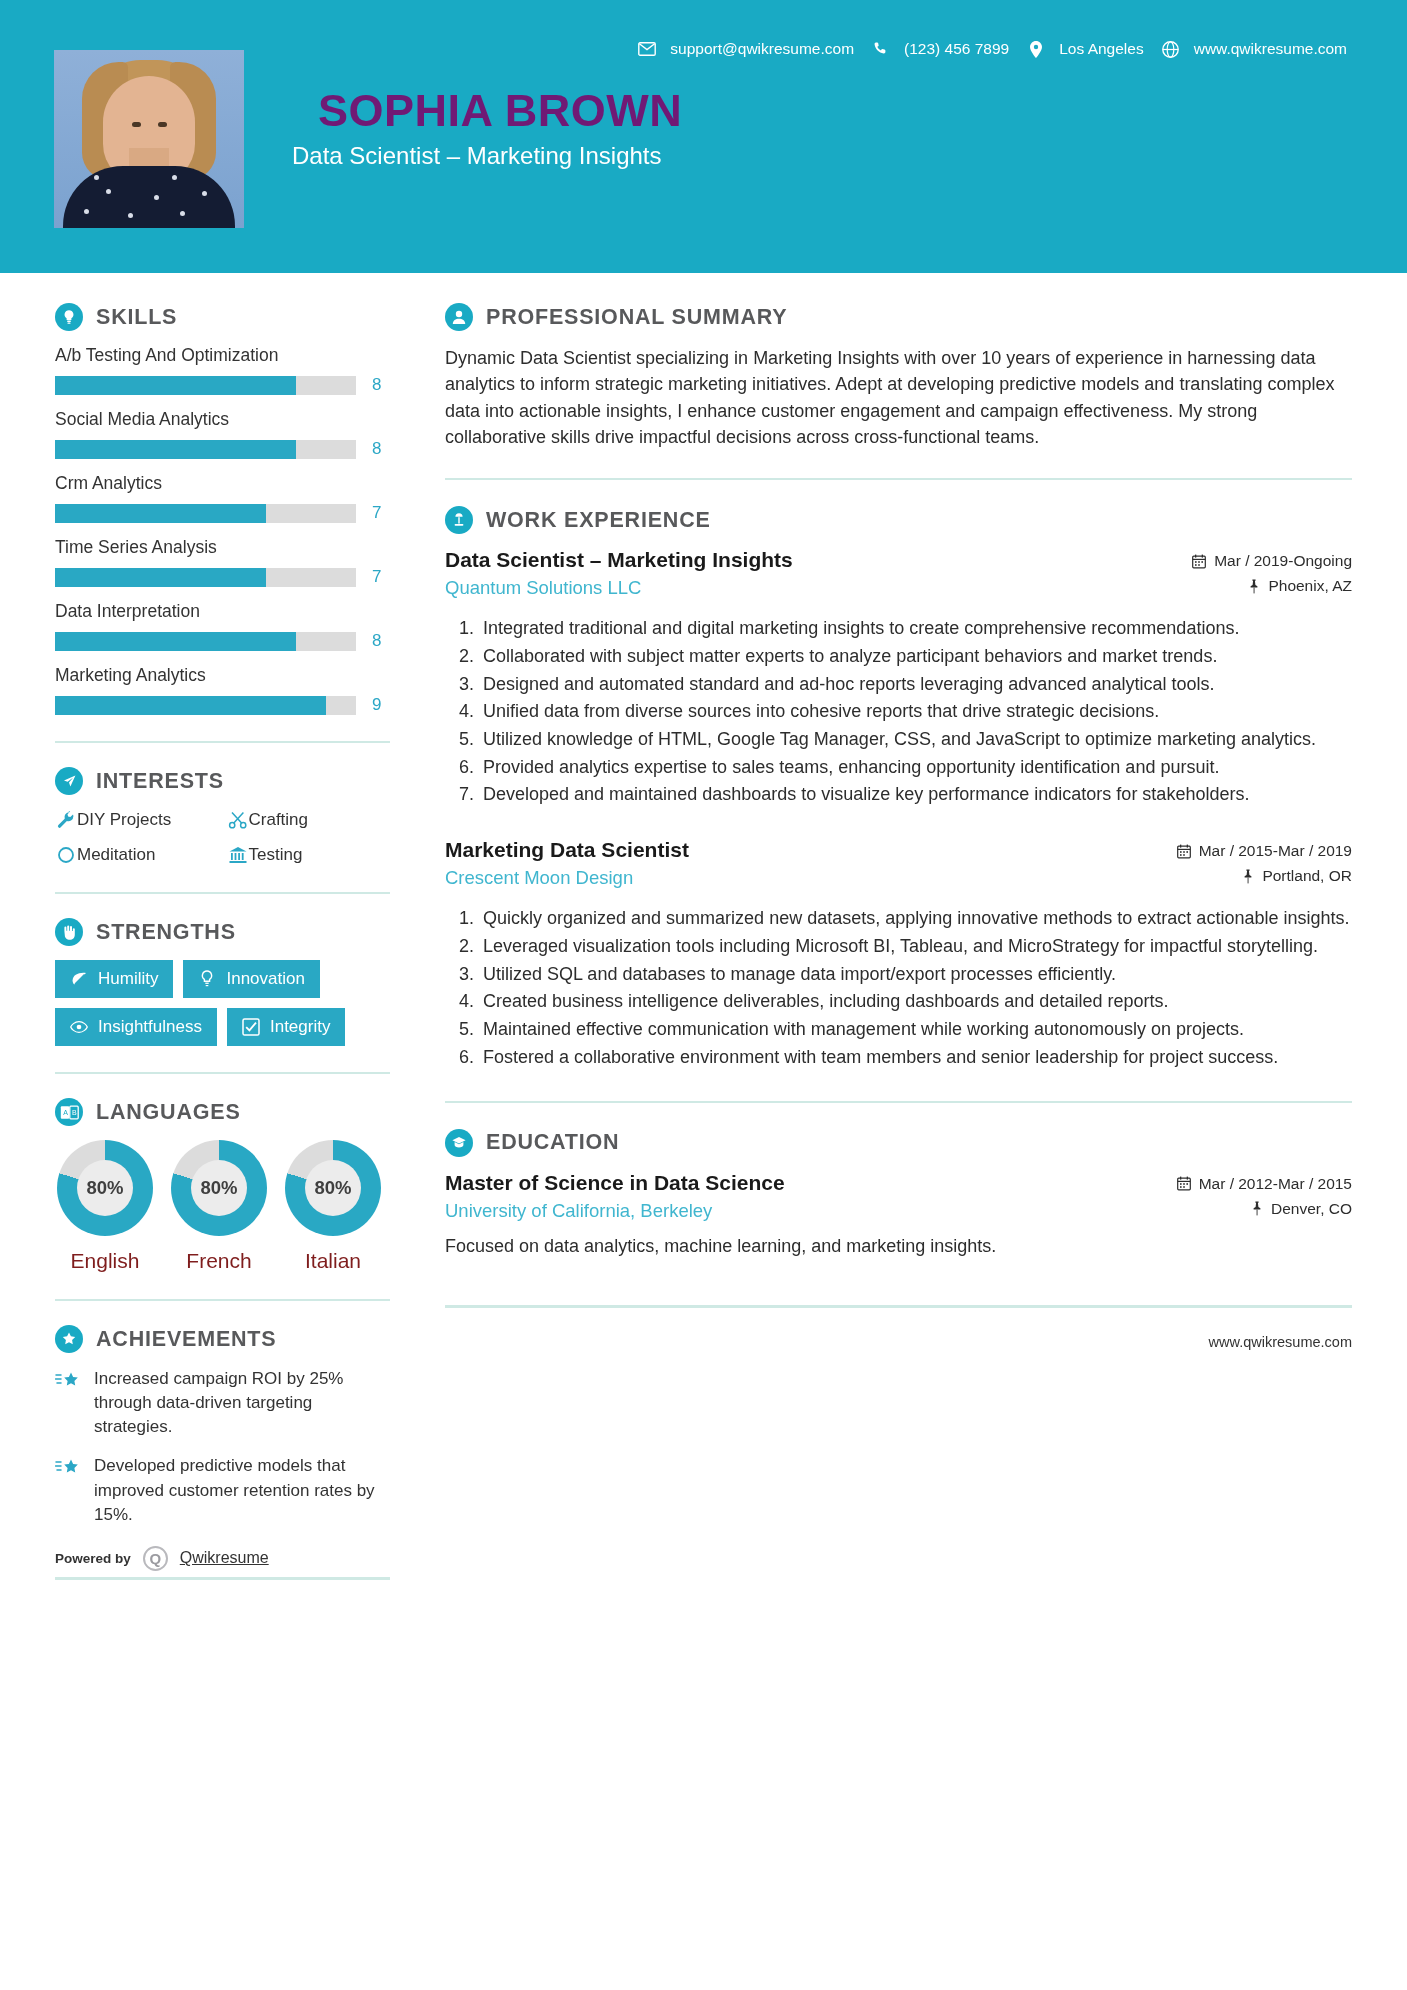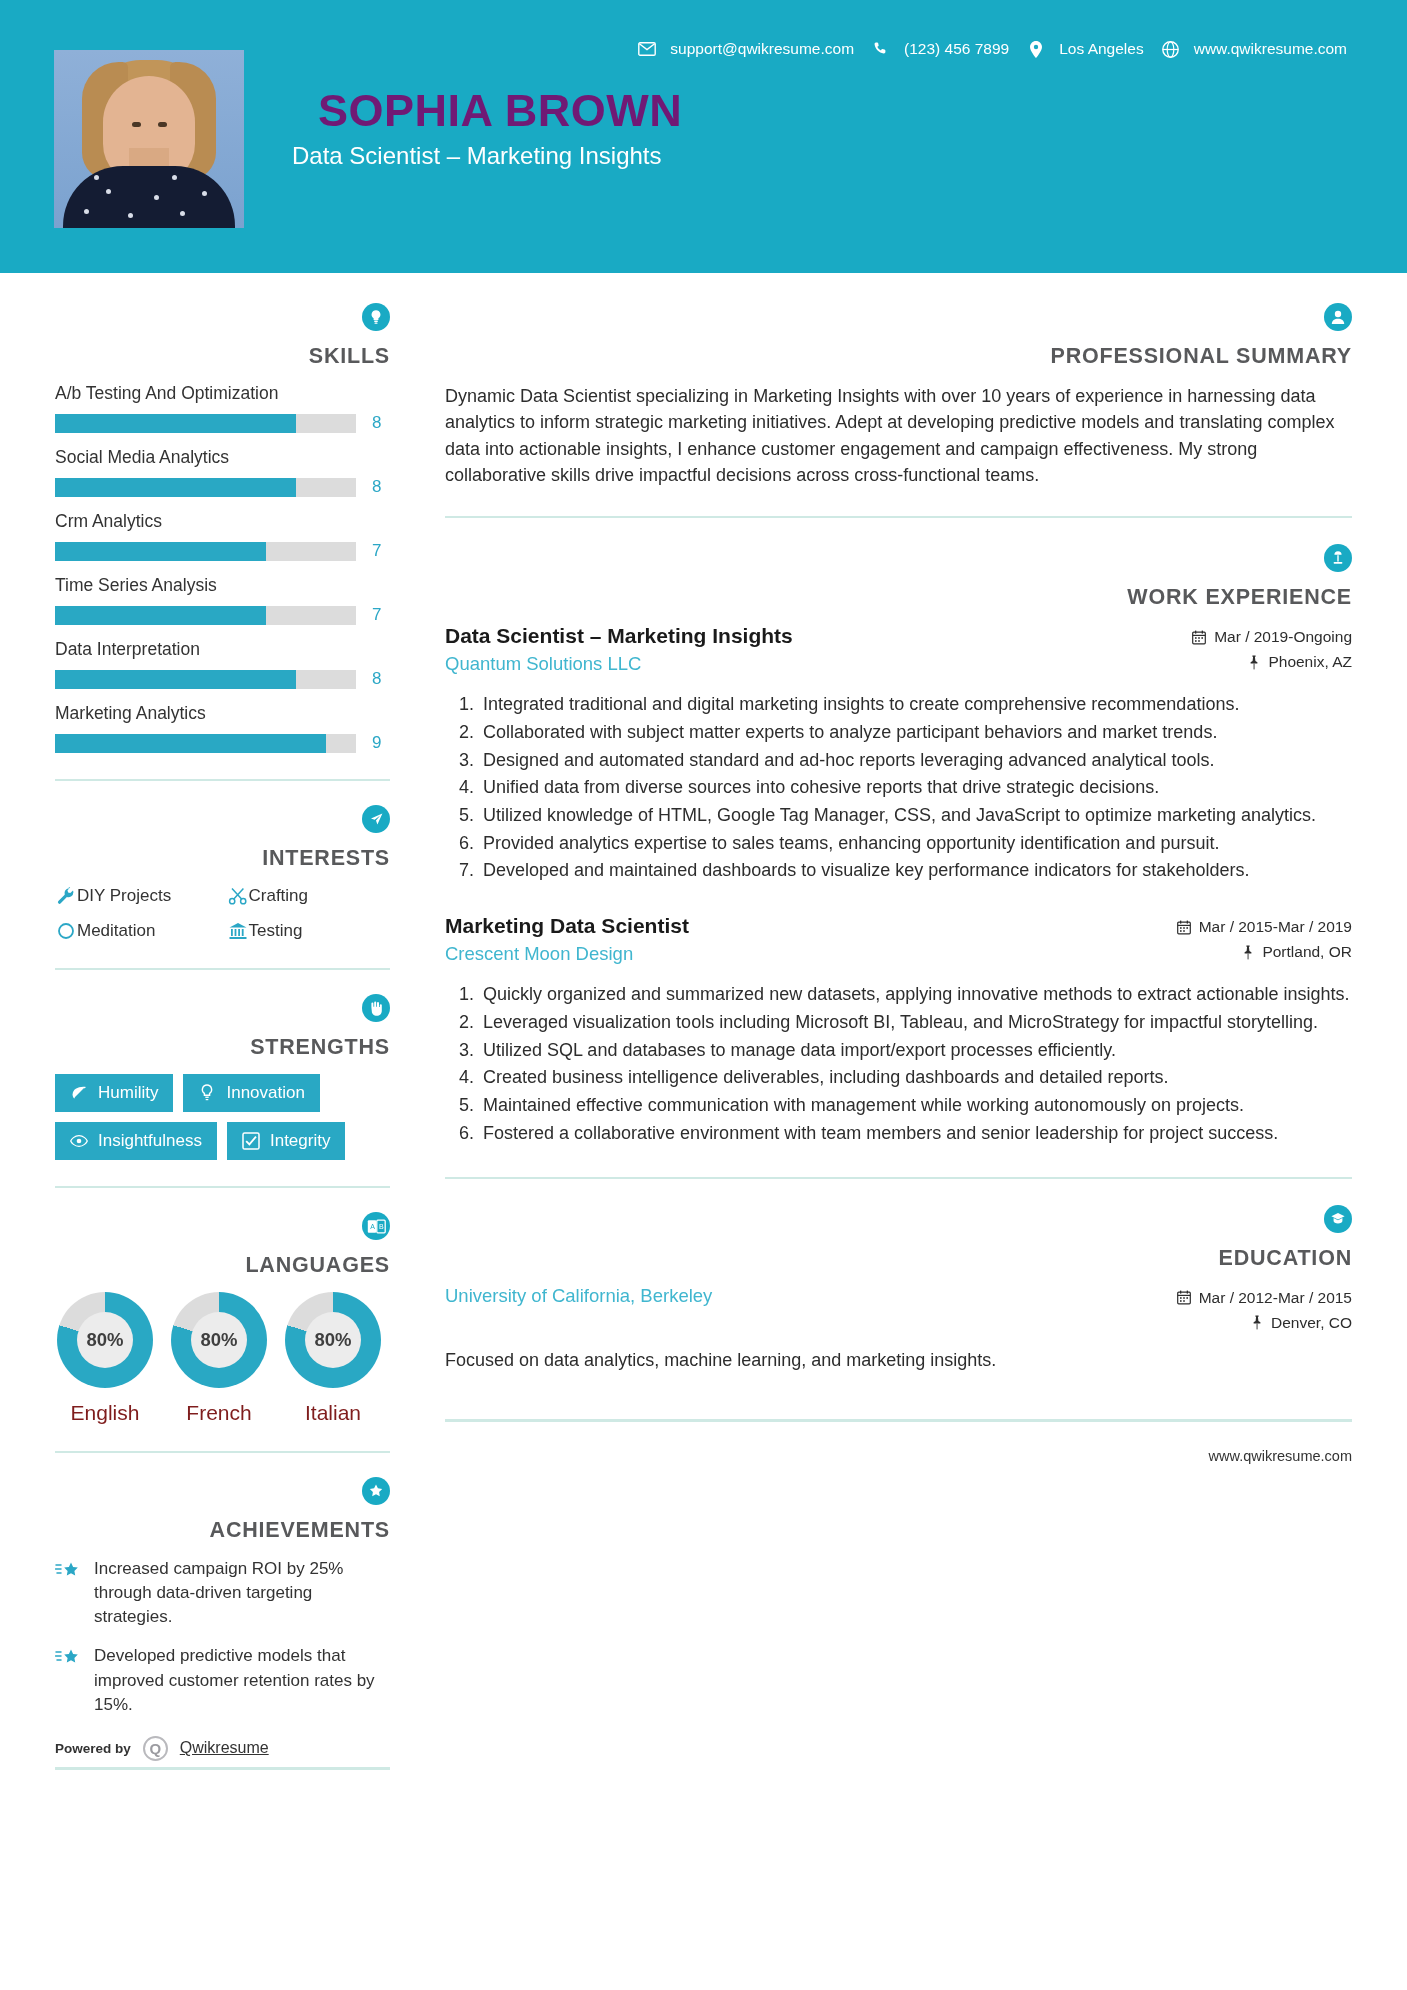--- a/index.html
+++ b/index.html
@@ -130,24 +130,23 @@
     flex: 0 0 420px;
     padding: 30px 30px 0 55px;
   }
   .right {
     flex: 1;
     padding: 30px 55px 0 25px;
   }
 
   .sec-head {
     display: flex;
-    align-items: flex-end;
+    align-items: center;
     gap: 13px;
     margin-bottom: 14px;
-    flex-direction: column;
   }
   .sec-ico {
     width: 28px; height: 28px; flex: 0 0 28px;
     border-radius: 50%;
     background: #19aac4;
     display: flex; align-items: center; justify-content: center;
   }
   .sec-ico svg { display: block; }
   .sec-title {
     font-size: 21.5px;
@@ -819,20 +818,21 @@
                 <path d="M9 3 2.4 6.2 9 9.4l6.6-3.2z" fill="#fff"></path>
                 <path d="M4.6 8v3c0 1.4 2 2.4 4.4 2.4s4.4-1 4.4-2.4V8L9 10.2z" fill="#fff"></path>
               </svg>
           </span>
           <span class="sec-title">EDUCATION</span>
         </div>
 
         <div>
           <div class="job-head">
             <div class="job-left">
+              <div class="job-title">Master of Science in Data Science</div>
               <div class="job-company">University of California, Berkeley</div>
             </div>
             <div class="job-meta">
               <div class="meta-line">
                 <span class="mi">
                   <svg width="14" height="15" viewBox="0 0 14 15">
                       <rect x="0.7" y="2.2" width="12.6" height="11.6" rx="1" fill="none" stroke="#2d2d2d" stroke-width="1.2"></rect>
                       <path d="M0.7 5.4h12.6" stroke="#2d2d2d" stroke-width="1.2"></path>
                       <rect x="3" y="0.6" width="1.3" height="3" fill="#2d2d2d"></rect>
                       <rect x="9.7" y="0.6" width="1.3" height="3" fill="#2d2d2d"></rect>

